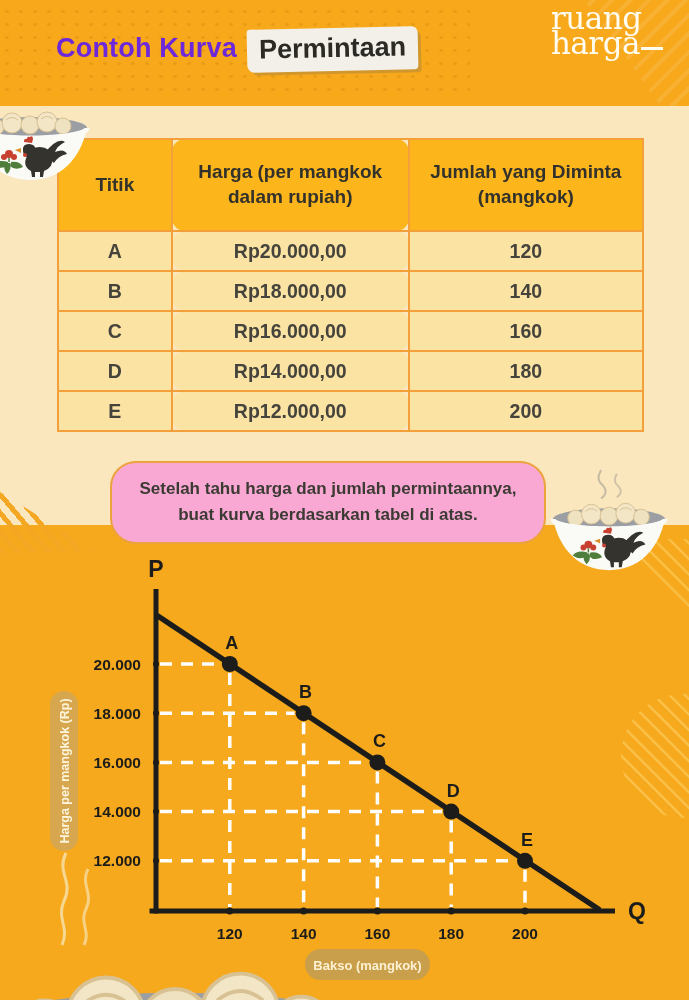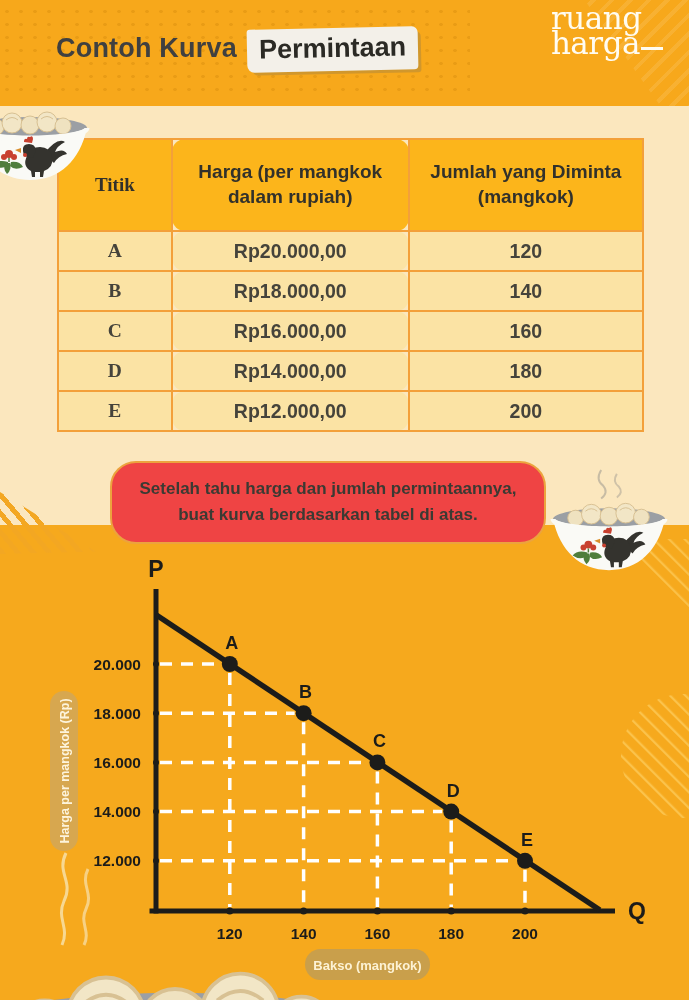--- a/index.html
+++ b/index.html
@@ -15,21 +15,21 @@
     content:""; position:absolute; left:0; top:5px; width:470px; height:90px;
     background:radial-gradient(circle, rgba(215,140,12,.8) 1.5px, transparent 2px);
     background-size:14px 13px; opacity:.55;
   }
   .header::after {
     content:""; position:absolute; right:0; top:0; width:190px; height:106px;
     background:repeating-linear-gradient(135deg, rgba(255,255,255,.10) 0 4px, transparent 4px 13px);
     clip-path:polygon(45% 0, 100% 0, 100% 100%, 85% 100%);
   }
   .title-wrap { position:absolute; left:56px; top:28px; z-index:2; white-space:nowrap; }
-  .title-plain { font-size:27px; font-weight:800; color:#404040; letter-spacing:.2px; }
+  .title-plain { font-size:27px; font-weight:800; color:#6d28d9; letter-spacing:.2px; }
   .title-box {
     display:inline-block; margin-left:10px; padding:5px 12px 7px;
     background:#F3F0E9; color:#2B2A25; font-size:27px; font-weight:800;
     transform:rotate(-1.2deg); border-radius:3px 6px 4px 7px;
     box-shadow:4px 4px 0 -1px rgba(178,137,58,.55);
   }
   .logo { position:absolute; right:26px; top:6px; z-index:2; color:#FFFCF2;
     font-family:"DejaVu Serif","Liberation Serif",serif; font-size:31px; line-height:.8;
     letter-spacing:-.5px; text-align:left; }
   .logo .u-line { display:inline-block; width:22px; height:3px; background:#FFFCF2; margin-left:1px; transform:translateY(-4px); }
@@ -43,27 +43,27 @@
   
   .demand-table { position:absolute; left:57px; top:138px; width:587px; border-collapse:collapse; z-index:2; }
   .demand-table th {
     background:#FCB51B; border:2.5px solid #F3A03A; height:92px;
     font-size:19px; font-weight:800; color:#32312B; text-align:center; padding:0 16px; line-height:1.3;
   }
   .demand-table td {
     background:#FBE3A4; border:2.5px solid #F3A03A; height:40px;
     font-size:19.5px; font-weight:700; color:#45433B; text-align:center;
   }
-  .demand-table .col-0 { width:114px;font-family:Liberation Serif, serif; }
+  .demand-table .col-0 { width:114px; }
   .demand-table .col-1 { width:238px;border-radius:13px; }
   .demand-table .col-2 { width:235px; }
   
   .bubble {
     position:absolute; left:110px; top:461px; width:436px; z-index:3;
-    background:#ef4444; border:2.5px solid #ECA33E; border-radius:26px;
+    background:#f9a8d4; border:2.5px solid #ECA33E; border-radius:26px;
     padding:13px 18px 15px; text-align:center;
     font-size:17px; font-weight:700; color:#3B3A33; line-height:1.5;
   }
   
   .gold { position:absolute; top:525px; left:0; width:689px; height:475px; background:#F6A91D; }
   .chart-svg { position:absolute; top:525px; left:0; z-index:2; }
   
   .bowl { position:absolute; z-index:4; }
   .hidden-defs { position:absolute; width:0; height:0; overflow:hidden; }
 </style>

